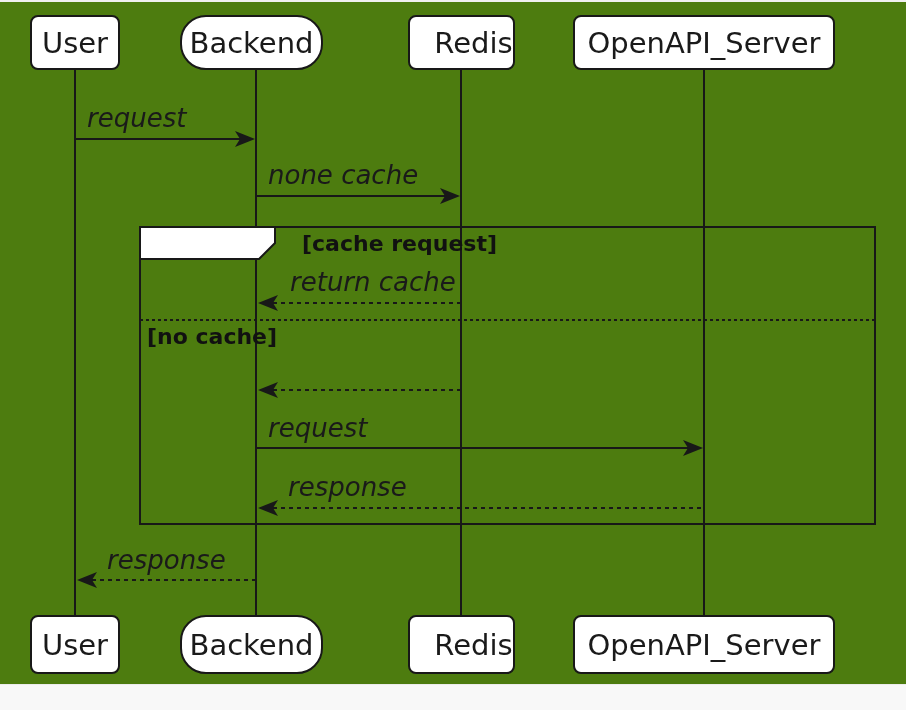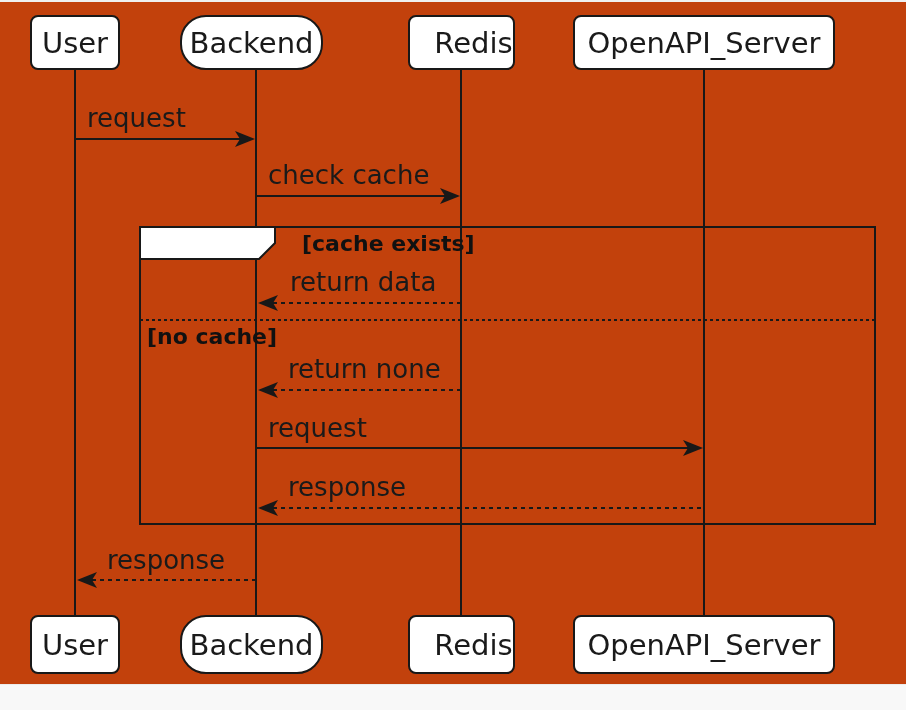--- a/index.html
+++ b/index.html
@@ -3,21 +3,21 @@
 <meta charset="utf-8">
 <style>
   * { margin: 0; padding: 0; box-sizing: border-box; }
   html, body { background: #ffffff; }
   body { font-family: "DejaVu Sans", "Liberation Sans", sans-serif; }
 
   .canvas {
     position: relative;
     width: 906px;
     height: 710px;
-    background: #c2410c;
+    background: #4d7c0f;
     overflow: hidden;
   }
 
   .edge-top {
     position: absolute; left: 0; top: 0; width: 906px; height: 2px;
     background: #f0f0f0;
   }
   .edge-bottom {
     position: absolute; left: 0; top: 684px; width: 906px; height: 26px;
     background: #f8f8f8; border-top: 1px solid #ececec;
@@ -50,20 +50,21 @@
   .row-top    { top: 15px; }
   .row-bottom { top: 615px; }
 
   .msg-label {
     position: absolute;
     color: #1a1a1a;
     font-size: 26px;
     white-space: nowrap;
     z-index: 2;
     line-height: 1.1;
+    font-style: italic;
   }
 
   .frag-operator {
     position: absolute;
     left: 140px; top: 230px;
     width: 120px;
     text-align: center;
     font-size: 24px;
     font-weight: bold;
     color: #111;
@@ -141,25 +142,24 @@
   <div class="participant bottom p-backend row-bottom">
     <span>Backend</span>
   </div>
   <div class="participant bottom p-redis row-bottom">
     <span>Redis</span>
   </div>
   <div class="participant bottom p-openapi row-bottom">
     <span>OpenAPI_Server</span>
   </div>
 
-  <div class="frag-condition cond-1">[cache exists]</div>
+  <div class="frag-condition cond-1">[cache request]</div>
   <div class="frag-condition cond-2">[no cache]</div>
 
   <div class="msg-label" style="left:87px;  top:104px;">request</div>
-  <div class="msg-label" style="left:268px; top:161px;">check cache</div>
-  <div class="msg-label" style="left:290px; top:268px;">return data</div>
-  <div class="msg-label" style="left:288px; top:355px;">return none</div>
+  <div class="msg-label" style="left:268px; top:161px;">none cache</div>
+  <div class="msg-label" style="left:290px; top:268px;">return cache</div>
   <div class="msg-label" style="left:268px; top:414px;">request</div>
   <div class="msg-label" style="left:288px; top:473px;">response</div>
   <div class="msg-label" style="left:107px; top:546px;">response</div>
 
   <div class="edge-bottom"></div>
 </div>
 
 </body></html>

